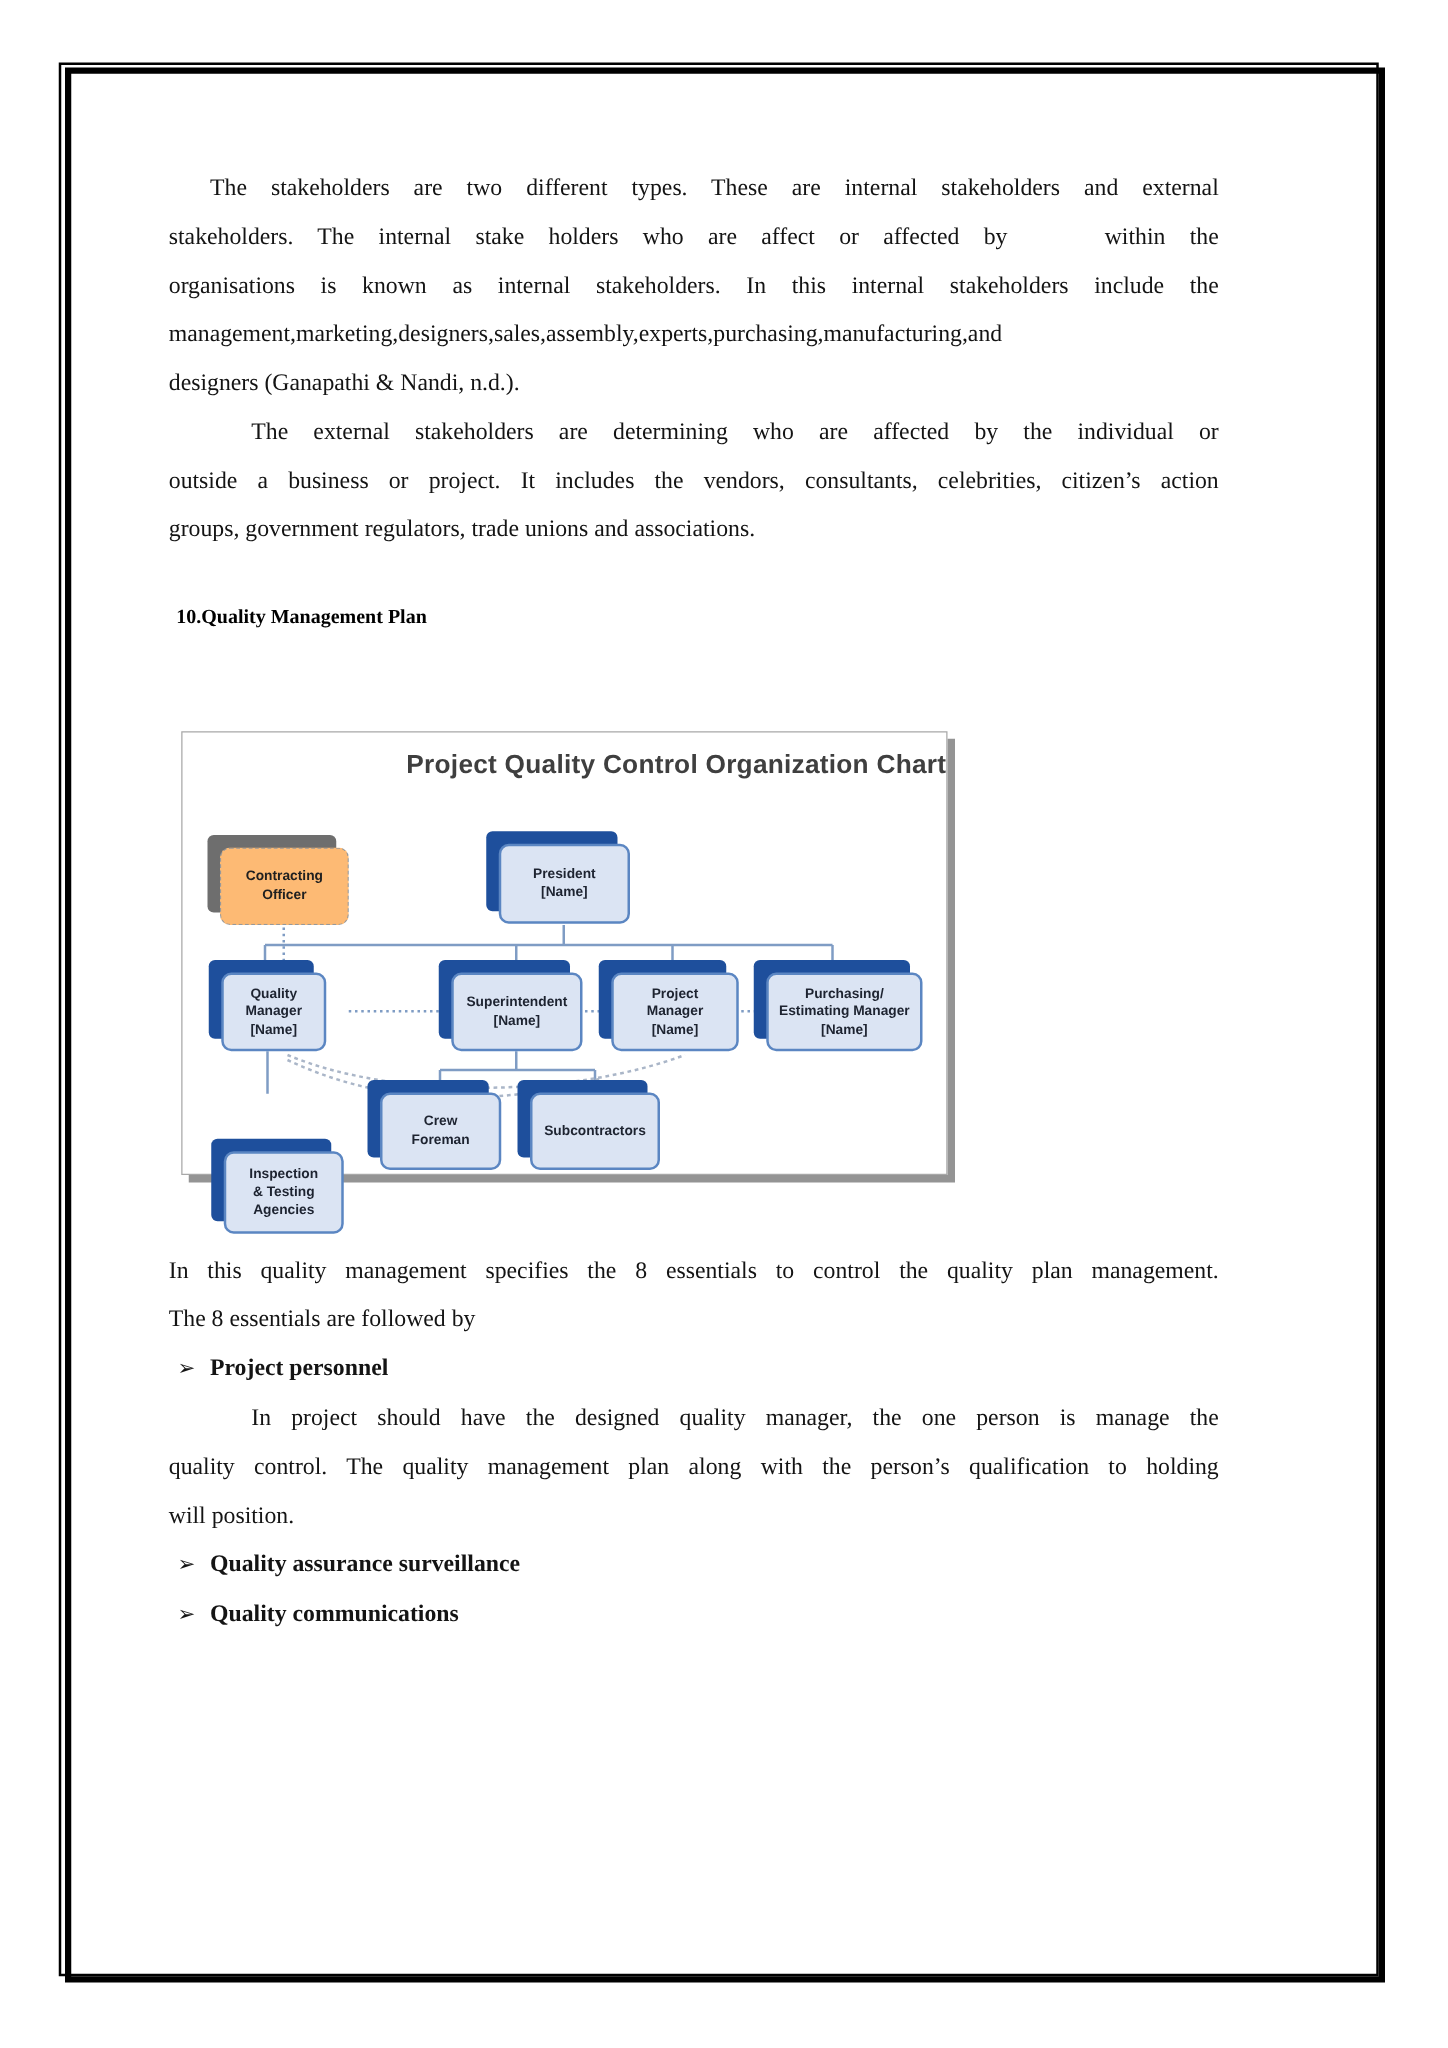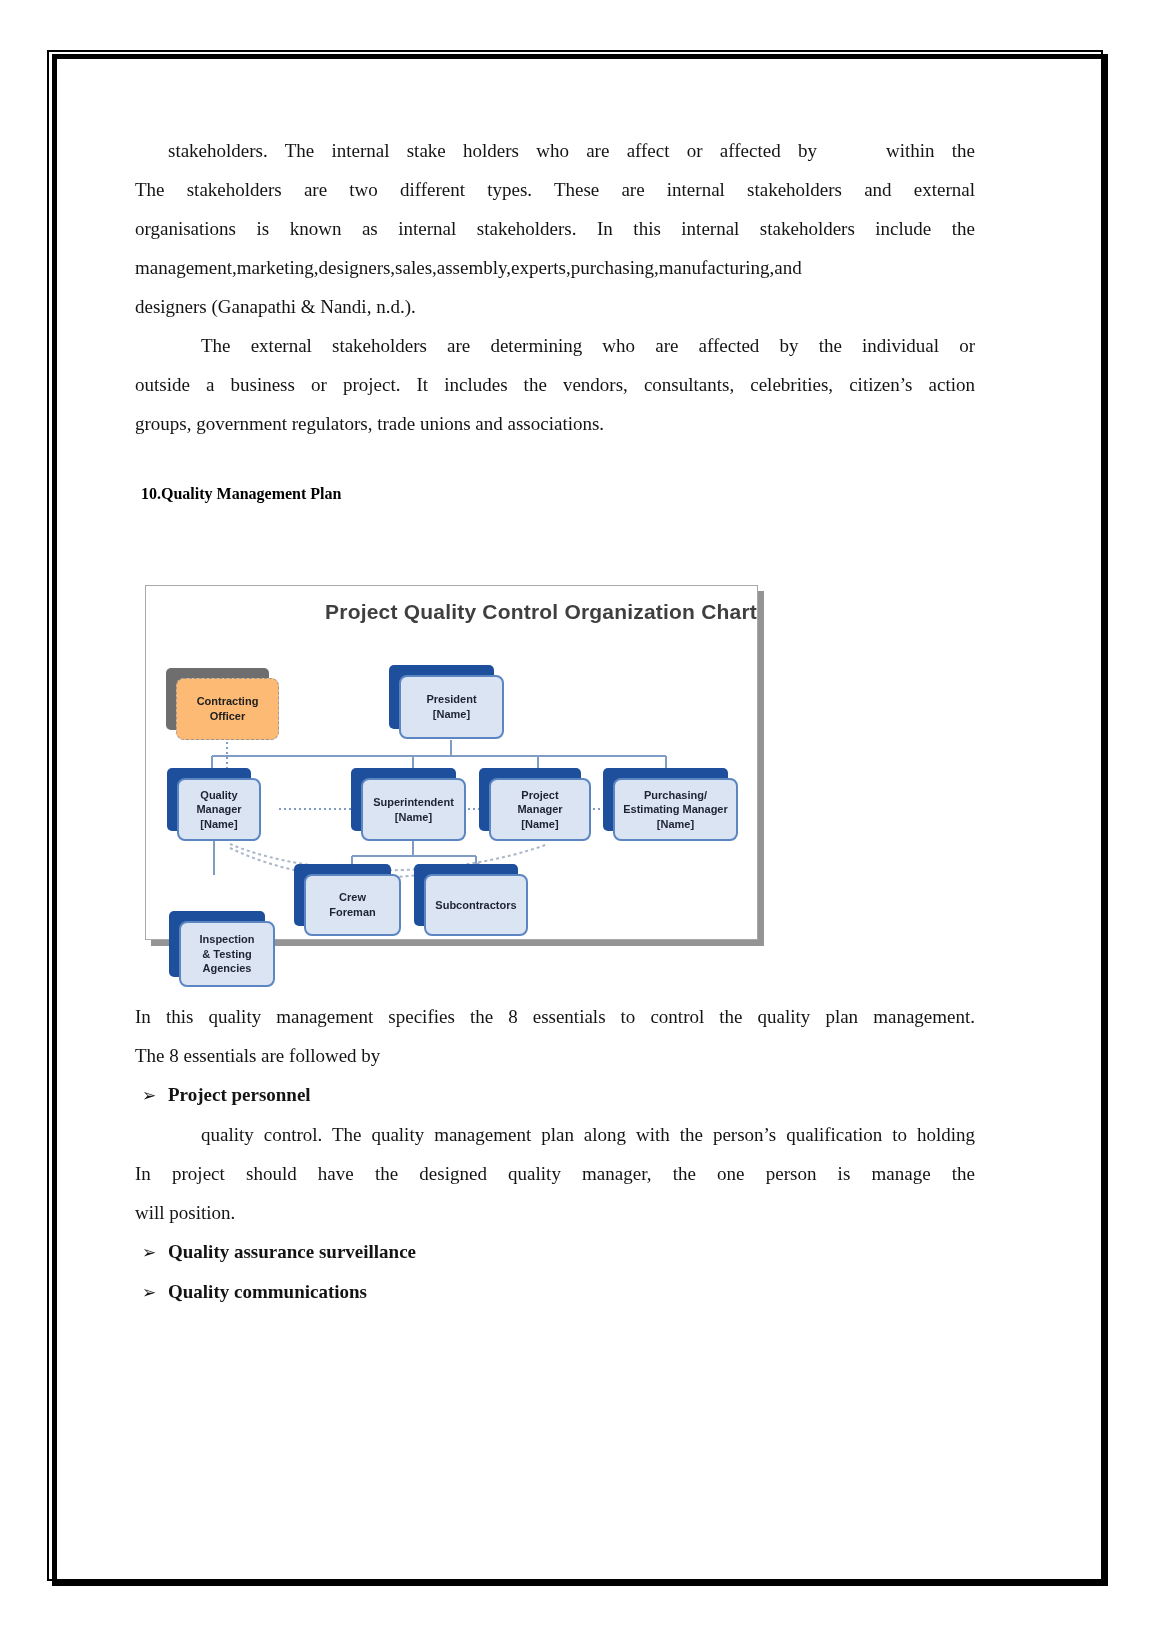--- a/index.html
+++ b/index.html
@@ -51,22 +51,22 @@
 </style>
 </head>
 <body>
 
 <div class="b-thin"></div>
 <div class="b-thick"></div>
 
 <div class="content">
 
   <div class="para" style="--ind:33px">
+      <div class="ln">The stakeholders are two different types. These are internal stakeholders and external</div>
       <div class="ln">stakeholders. The internal stake holders who are affect or affected by&nbsp;&nbsp;&nbsp; within the</div>
-      <div class="ln">The stakeholders are two different types. These are internal stakeholders and external</div>
       <div class="ln">organisations is known as internal stakeholders. In this internal stakeholders include the</div>
       <div class="ln">management,marketing,designers,sales,assembly,experts,purchasing,manufacturing,and</div>
       <div class="ln last">designers (Ganapathi &amp; Nandi, n.d.).</div>
     </div>
 
   <div class="para" style="--ind:66px">
       <div class="ln">The external stakeholders are determining who are affected by the individual or</div>
       <div class="ln">outside a business or project. It includes the vendors, consultants, celebrities, citizen’s action</div>
       <div class="ln last">groups, government regulators, trade unions and associations.</div>
     </div>
@@ -164,22 +164,22 @@
       <div class="ln">In this quality management specifies the 8 essentials to control the quality plan management.</div>
       <div class="ln last">The 8 essentials are followed by</div>
     </div>
 
   <div class="bullet">
     <span class="glyph">➢</span>
     <span class="label">Project personnel</span>
   </div>
 
   <div class="para" style="--ind:66px">
+      <div class="ln">In project should have the designed quality manager, the one person is manage the</div>
       <div class="ln">quality control. The quality management plan along with the person’s qualification to holding</div>
-      <div class="ln">In project should have the designed quality manager, the one person is manage the</div>
       <div class="ln last">will position.</div>
     </div>
 
   <div class="bullet">
     <span class="glyph">➢</span>
     <span class="label">Quality assurance surveillance</span>
   </div>
 
 
   <div class="bullet">

